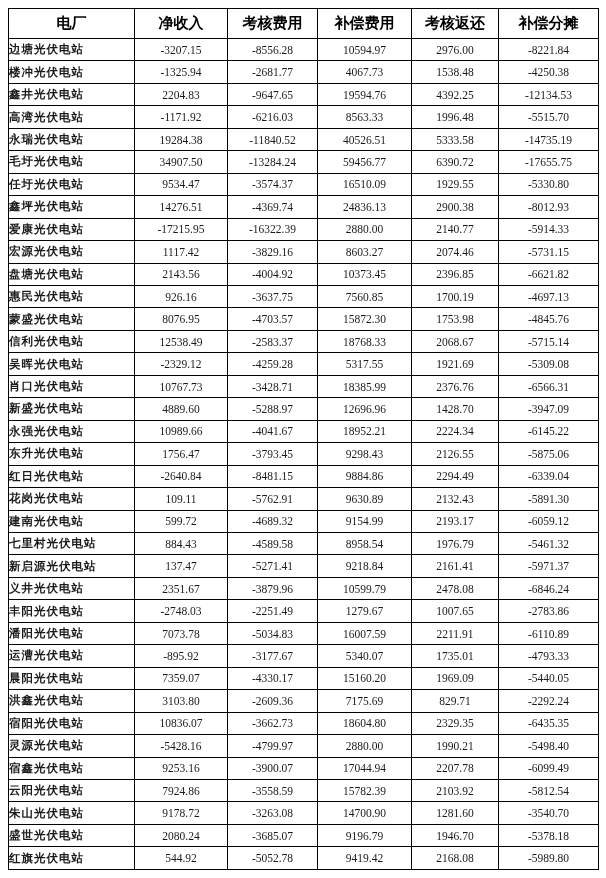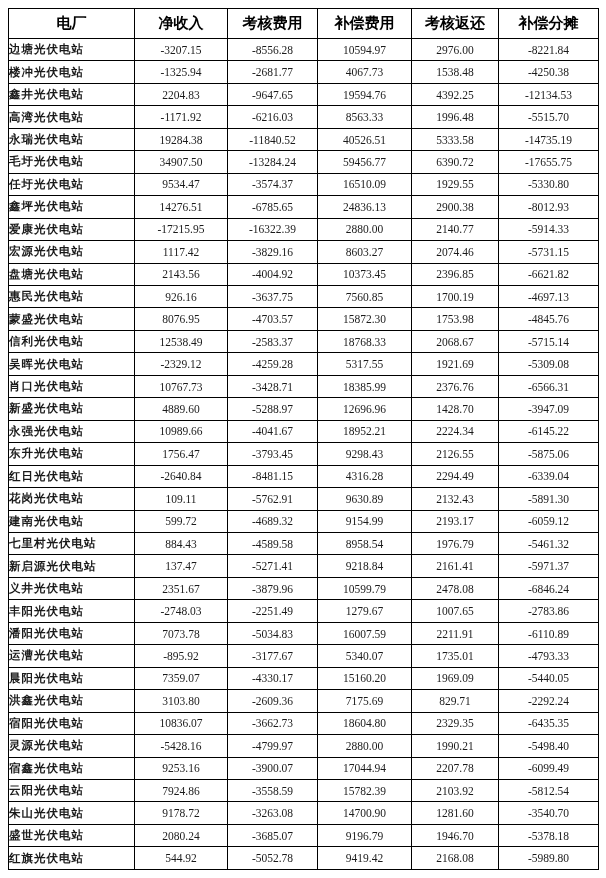--- a/index.html
+++ b/index.html
@@ -131,21 +131,21 @@
           <td class="name-cell">任圩光伏电站</td>
           <td class="num-cell">9534.47</td>
           <td class="num-cell">-3574.37</td>
           <td class="num-cell">16510.09</td>
           <td class="num-cell">1929.55</td>
           <td class="num-cell">-5330.80</td>
         </tr>
         <tr>
           <td class="name-cell">鑫坪光伏电站</td>
           <td class="num-cell">14276.51</td>
-          <td class="num-cell">-6785.65</td>
+          <td class="num-cell">-4369.74</td>
           <td class="num-cell">24836.13</td>
           <td class="num-cell">2900.38</td>
           <td class="num-cell">-8012.93</td>
         </tr>
         <tr>
           <td class="name-cell">爱康光伏电站</td>
           <td class="num-cell">-17215.95</td>
           <td class="num-cell">-16322.39</td>
           <td class="num-cell">2880.00</td>
           <td class="num-cell">2140.77</td>
@@ -228,21 +228,21 @@
           <td class="num-cell">1756.47</td>
           <td class="num-cell">-3793.45</td>
           <td class="num-cell">9298.43</td>
           <td class="num-cell">2126.55</td>
           <td class="num-cell">-5875.06</td>
         </tr>
         <tr>
           <td class="name-cell">红日光伏电站</td>
           <td class="num-cell">-2640.84</td>
           <td class="num-cell">-8481.15</td>
-          <td class="num-cell">4316.28</td>
+          <td class="num-cell">9884.86</td>
           <td class="num-cell">2294.49</td>
           <td class="num-cell">-6339.04</td>
         </tr>
         <tr>
           <td class="name-cell">花岗光伏电站</td>
           <td class="num-cell">109.11</td>
           <td class="num-cell">-5762.91</td>
           <td class="num-cell">9630.89</td>
           <td class="num-cell">2132.43</td>
           <td class="num-cell">-5891.30</td>

